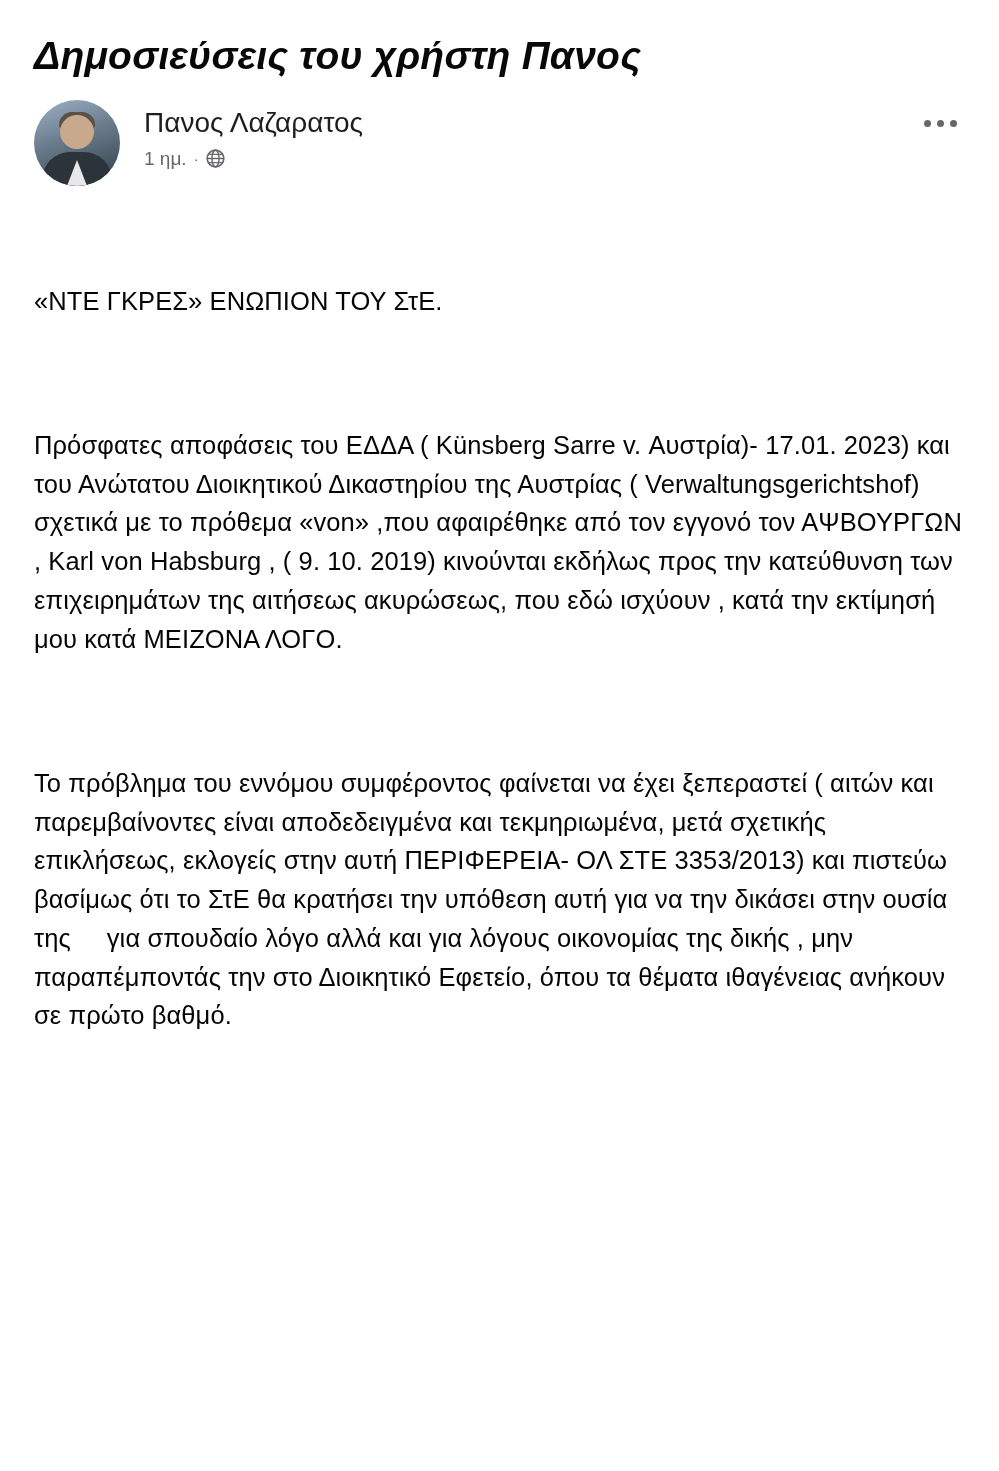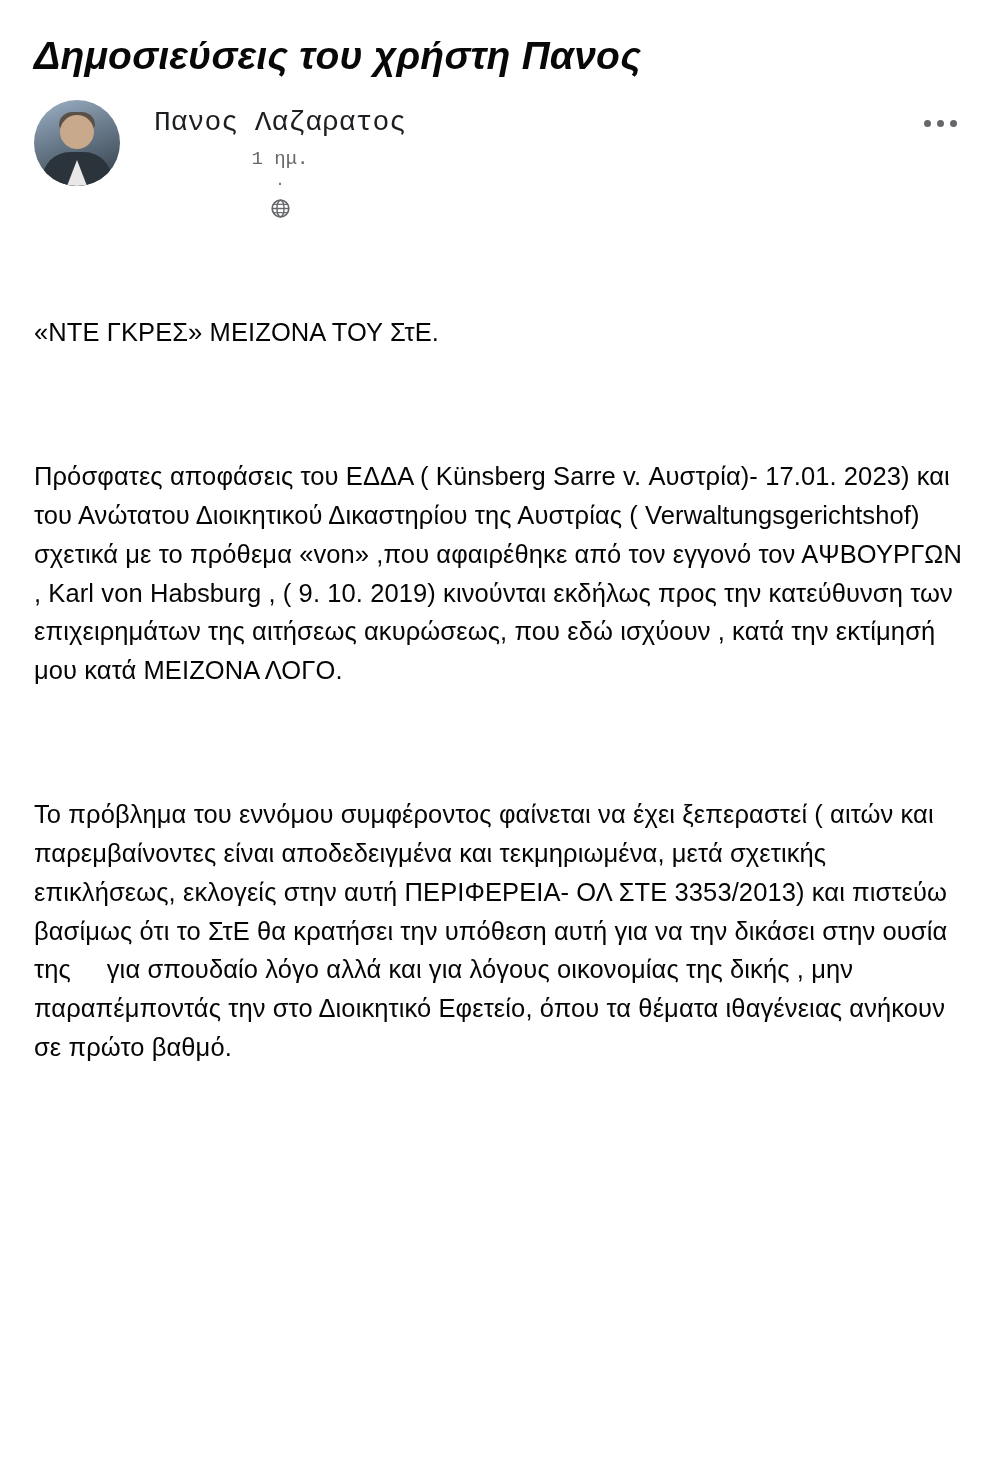--- a/index.html
+++ b/index.html
@@ -79,38 +79,36 @@
     position: absolute;
     left: 50%;
     bottom: 0;
     transform: translateX(-50%);
     width: 20px;
     height: 26px;
     background: #e8e8e8;
     clip-path: polygon(50% 0, 100% 100%, 0 100%);
   }
   .header-text {
-    margin-left: 34px;
+    margin-left: 24px;
     padding-top: 6px;
-    font-family: Liberation Mono, monospace;
   }
   .author-name {
     font-size: 28px;
     font-weight: 500;
     color: #1c1e21;
     line-height: 1.2;
     margin-bottom: 8px;
   }
   .meta-row {
     display: flex;
     align-items: center;
     font-size: 19px;
     color: #65676b;
     gap: 7px;
-    flex-direction: column;
   }
   .meta-dot {
     font-size: 15px;
     color: #65676b;
     line-height: 1;
   }
   .globe-icon {
     display: inline-block;
     width: 19px;
     height: 19px;
@@ -186,18 +184,18 @@
 
     <div class="more-button">
       <span></span>
       <span></span>
       <span></span>
     </div>
 
   </div>
 
   <div class="post-body">
-    <p>«ΝΤΕ ΓΚΡΕΣ» ΜΕΙΖΟΝΑ ΤΟΥ ΣτΕ.</p>
+    <p>«ΝΤΕ ΓΚΡΕΣ» ΕΝΩΠΙΟΝ ΤΟΥ ΣτΕ.</p>
     <p>Πρόσφατες αποφάσεις του ΕΔΔΑ ( Künsberg Sarre v. Αυστρία)- 17.01. 2023) και του Ανώτατου Διοικητικού Δικαστηρίου της Αυστρίας ( Verwaltungsgerichtshof) σχετικά με το πρόθεμα «von» ,που αφαιρέθηκε από τον εγγονό τον ΑΨΒΟΥΡΓΩΝ , Karl von Habsburg , ( 9. 10. 2019) κινούνται εκδήλως προς την κατεύθυνση των επιχειρημάτων της αιτήσεως ακυρώσεως, που εδώ ισχύουν , κατά την εκτίμησή μου κατά ΜΕΙΖΟΝΑ ΛΟΓΟ.</p>
     <p>Το πρόβλημα του εννόμου συμφέροντος φαίνεται να έχει ξεπεραστεί ( αιτών και παρεμβαίνοντες είναι αποδεδειγμένα και τεκμηριωμένα, μετά σχετικής επικλήσεως, εκλογείς στην αυτή ΠΕΡΙΦΕΡΕΙΑ- ΟΛ ΣΤΕ 3353/2013) και πιστεύω βασίμως ότι το ΣτΕ θα κρατήσει την υπόθεση αυτή για να την δικάσει στην ουσία της     για σπουδαίο λόγο αλλά και για λόγους οικονομίας της δικής , μην παραπέμποντάς την στο Διοικητικό Εφετείο, όπου τα θέματα ιθαγένειας ανήκουν σε πρώτο βαθμό.</p>
   </div>
 
 </div>
 
 </body></html>

